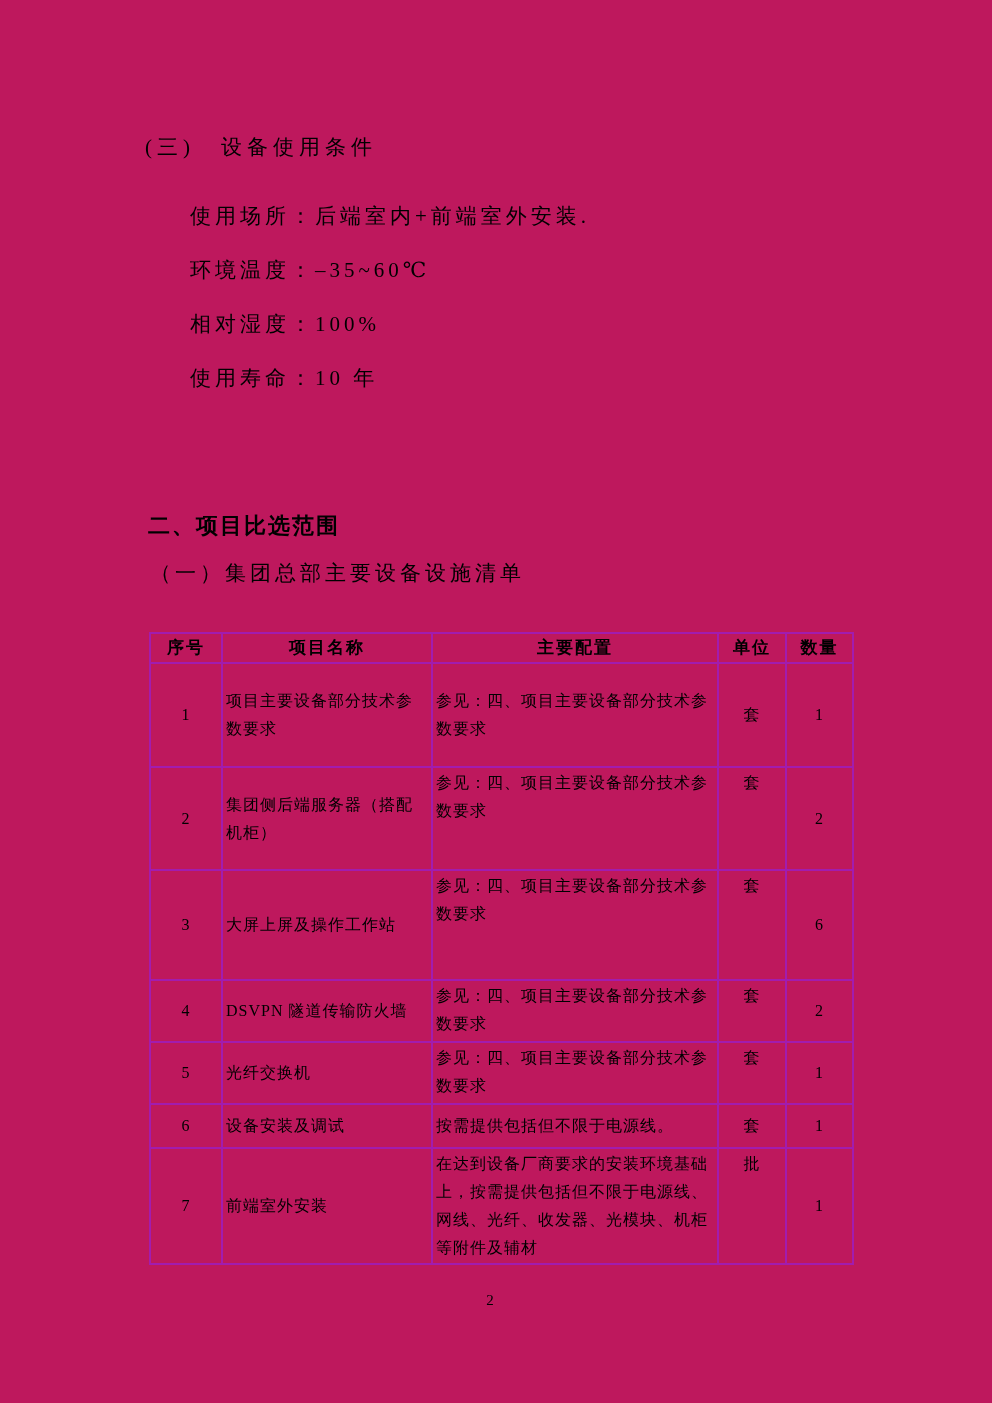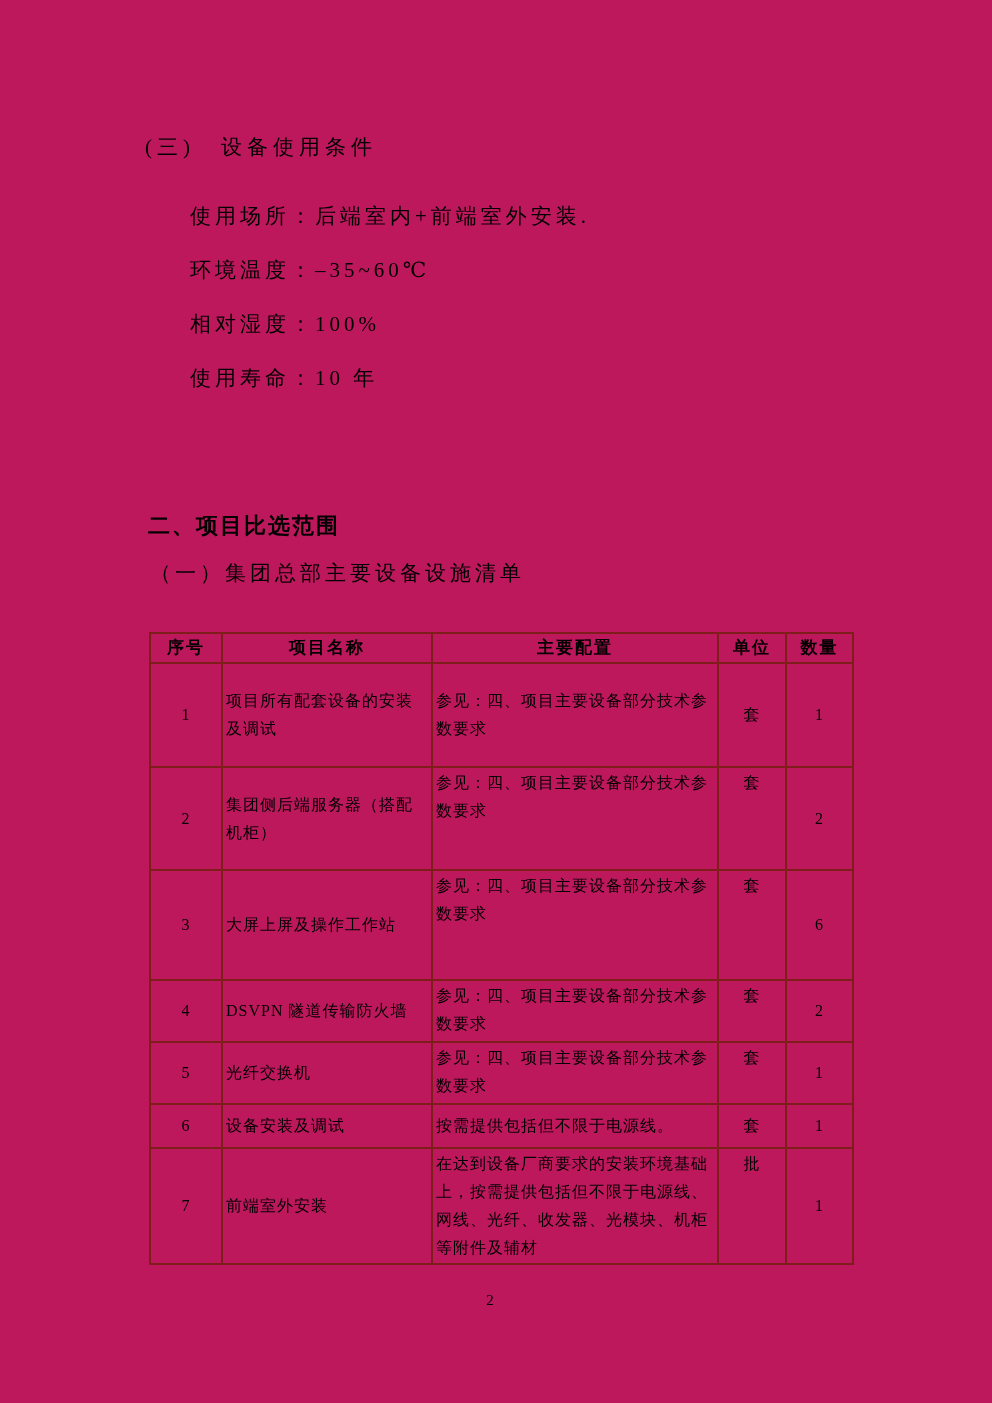--- a/index.html
+++ b/index.html
@@ -37,21 +37,21 @@
 
   
   table.equip {
     position:absolute; left:149px; top:632px;
     width:703px;
     border-collapse:collapse; table-layout:fixed;
     border:2px solid #000;
     font-size:16px;
   }
   .equip th, .equip td {
-    border:2px solid #7f1d1d;
+    border:2px solid #a21caf;
     line-height:28px;
     letter-spacing:1px;
     overflow:hidden;
   }
   .equip th {
     font-weight:bold; font-size:17px; text-align:center;
     height:28px; padding:0; letter-spacing:2px;
   }
   .equip td { vertical-align:middle; padding:1px 3px; }
   .c-no, .c-unit, .c-qty { text-align:center; }
@@ -104,21 +104,21 @@
         <th>序号</th>
         <th>项目名称</th>
         <th>主要配置</th>
         <th>单位</th>
         <th>数量</th>
       </tr>
     </thead>
     <tbody>
       <tr class="r1">
         <td class="c-no">1</td>
-        <td class="c-name">项目所有配套设备的安装及调试</td>
+        <td class="c-name">项目主要设备部分技术参数要求</td>
         <td class="c-config">参见：四、项目主要设备部分技术参数要求</td>
         <td class="c-unit">套</td>
         <td class="c-qty">1</td>
       </tr>
       <tr class="r2">
         <td class="c-no">2</td>
         <td class="c-name">集团侧后端服务器（搭配机柜）</td>
         <td class="c-config va-top">参见：四、项目主要设备部分技术参数要求</td>
         <td class="c-unit va-top">套</td>
         <td class="c-qty">2</td>

